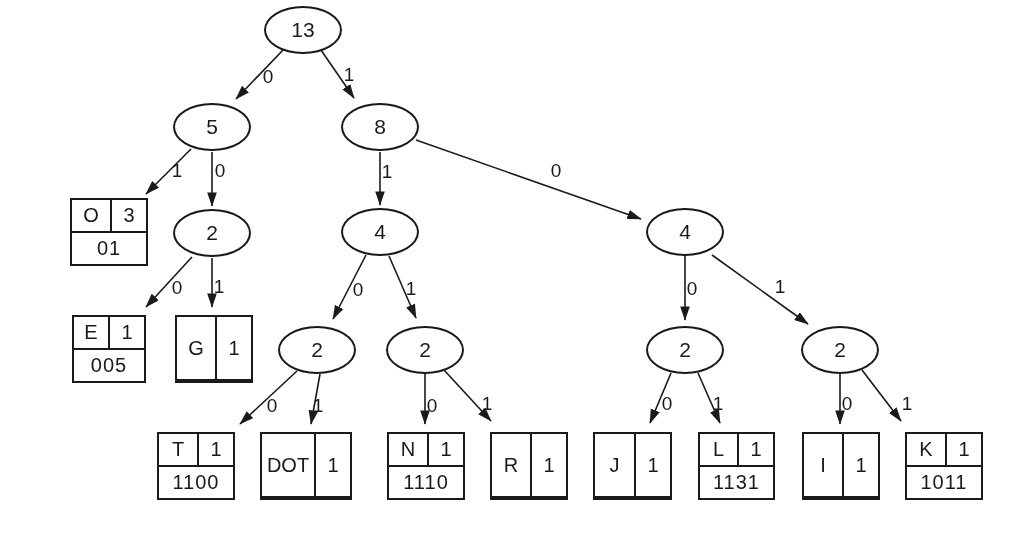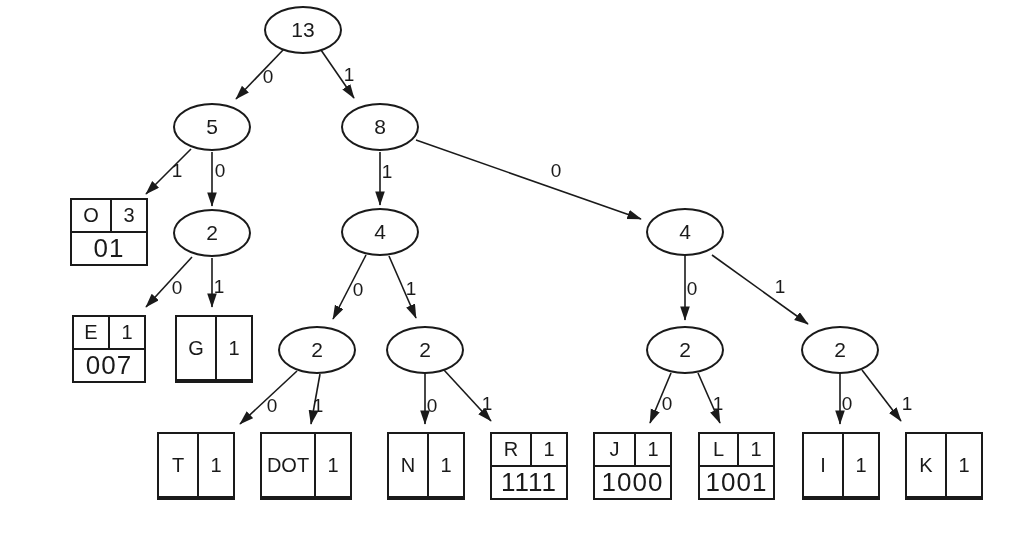--- a/index.html
+++ b/index.html
@@ -71,21 +71,21 @@
     display: flex;
     align-items: center;
     justify-content: center;
     font-size: 20px;
   }
   .leaf-code {
     flex: 1;
     display: flex;
     align-items: center;
     justify-content: center;
-    font-size: 26px;
+    font-size: 20px;
     letter-spacing: 1px;
   }
 </style>
 </head>
 <body>
 
 <div class="stage">
   <svg class="edge-layer" id="edge-layer" viewBox="0 0 1024 534" xmlns="http://www.w3.org/2000/svg">
     <defs>
       <marker id="arrowhead" markerWidth="11" markerHeight="8" refX="8.5" refY="3" orient="auto">
@@ -153,73 +153,74 @@
           <div class="leaf-letter">O</div>
           <div class="leaf-count">3</div>
         </div>
         <div class="leaf-code">01</div>
       </div>
       <div class="leaf-box" style="left: 72px; top: 315px; width: 74px;">
         <div class="leaf-top">
           <div class="leaf-letter">E</div>
           <div class="leaf-count">1</div>
         </div>
-        <div class="leaf-code">007</div>
+        <div class="leaf-code">005</div>
       </div>
       <div class="leaf-box" style="left: 175px; top: 315px; width: 78px;">
         <div class="leaf-top">
           <div class="leaf-letter">G</div>
           <div class="leaf-count">1</div>
         </div>
       </div>
       <div class="leaf-box" style="left: 157px; top: 432px; width: 78px;">
         <div class="leaf-top">
           <div class="leaf-letter">T</div>
           <div class="leaf-count">1</div>
         </div>
+        <div class="leaf-code">1100</div>
       </div>
       <div class="leaf-box" style="left: 260px; top: 432px; width: 92px;">
         <div class="leaf-top">
           <div class="leaf-letter">DOT</div>
           <div class="leaf-count">1</div>
         </div>
       </div>
       <div class="leaf-box" style="left: 387px; top: 432px; width: 78px;">
         <div class="leaf-top">
           <div class="leaf-letter">N</div>
           <div class="leaf-count">1</div>
         </div>
+        <div class="leaf-code">1110</div>
       </div>
       <div class="leaf-box" style="left: 490px; top: 432px; width: 78px;">
         <div class="leaf-top">
           <div class="leaf-letter">R</div>
           <div class="leaf-count">1</div>
         </div>
-        <div class="leaf-code">1111</div>
       </div>
       <div class="leaf-box" style="left: 593px; top: 432px; width: 79px;">
         <div class="leaf-top">
           <div class="leaf-letter">J</div>
           <div class="leaf-count">1</div>
         </div>
-        <div class="leaf-code">1000</div>
       </div>
       <div class="leaf-box" style="left: 698px; top: 432px; width: 77px;">
         <div class="leaf-top">
           <div class="leaf-letter">L</div>
           <div class="leaf-count">1</div>
         </div>
-        <div class="leaf-code">1001</div>
+        <div class="leaf-code">1131</div>
       </div>
       <div class="leaf-box" style="left: 802px; top: 432px; width: 78px;">
         <div class="leaf-top">
           <div class="leaf-letter">I</div>
           <div class="leaf-count">1</div>
         </div>
       </div>
       <div class="leaf-box" style="left: 905px; top: 432px; width: 78px;">
         <div class="leaf-top">
           <div class="leaf-letter">K</div>
           <div class="leaf-count">1</div>
         </div>
+        <div class="leaf-code">1011</div>
       </div>
     </div>
 </div>
 
 </body></html>

